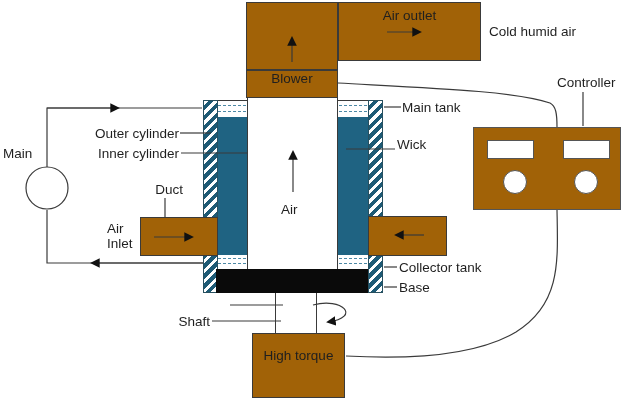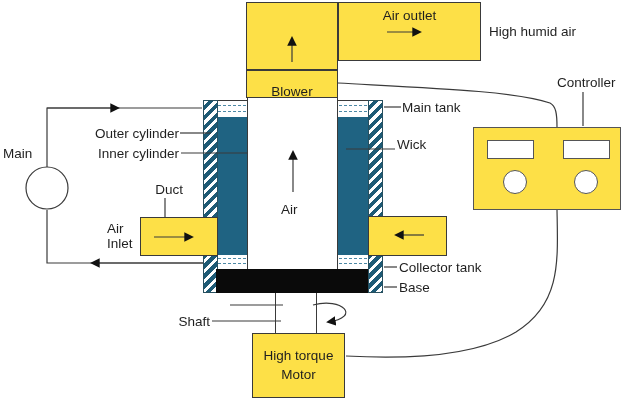--- a/index.html
+++ b/index.html
@@ -4,21 +4,21 @@
 <style>
   html,body{margin:0;padding:0;background:#fff;}
   .canvas{
     position:relative;width:626px;height:402px;background:#fff;
     font-family:"Liberation Sans",sans-serif;font-size:13.5px;color:#1f1f1f;
     overflow:hidden;
   }
   .abs{position:absolute;box-sizing:border-box;}
   .lbl{position:absolute;white-space:nowrap;line-height:15px;}
   .lbl.right{text-align:right;}
-  .box{position:absolute;box-sizing:border-box;background:#fde047;border:1.2px solid #3a3a3a;}
+  .box{position:absolute;box-sizing:border-box;background:#a16207;border:1.2px solid #3a3a3a;}
   
   .hatch{
     position:absolute;width:15px;box-sizing:border-box;
     border:1px solid #28505f;
     background:repeating-linear-gradient(135deg,#ffffff 0 3px,var(--hatch-stripe,#1d5a75) 3px 7px);
   }
   
   .wickfill{position:absolute;width:30px;background:var(--wick-fill,#1f6382);}
   
   .strip{position:absolute;width:30px;background:#fff;box-sizing:border-box;}
@@ -69,54 +69,53 @@
   <div class="hatch" style="left:368px;top:100px;height:193px;"></div>
 
   <div class="column"></div>
 
   <div class="basebar"></div>
 
   <div class="shaft"></div>
 
   <div class="box" style="left:246px;top:2px;width:92px;height:68px;"></div>
   <div class="box" style="left:246px;top:70px;width:92px;height:28px;">
-    <div class="ctr" style="padding-top:13px;">Blower</div>
+    <div class="ctr" style="padding-top:0;">Blower</div>
   </div>
 
   <div class="box" style="left:338px;top:2px;width:143px;height:59px;">
     <div class="ctr" style="padding-top:5px;">Air outlet</div>
   </div>
 
   <div class="box" style="left:140px;top:217px;width:78px;height:39px;"></div>
   <div class="box" style="left:368px;top:216px;width:79px;height:40px;"></div>
 
   <div class="box" style="left:473px;top:127px;width:148px;height:83px;border-color:#555;">
     <div class="display" style="left:13px;top:12px;"></div>
     <div class="display" style="left:89px;top:12px;"></div>
     <div class="knob" style="left:29px;top:42px;"></div>
     <div class="knob" style="left:100px;top:42px;"></div>
   </div>
 
   <div class="box" style="left:252px;top:333px;width:93px;height:65px;">
     <div class="ctr" style="padding-top:12px;line-height:19px;">
       <div>High torque</div>
-      <div>Motor</div>
     </div>
   </div>
 
   <div class="lbl" style="left:3px;top:146px;">Main</div>
   <div class="lbl right" style="right:447px;top:126px;text-align:right;">Outer cylinder</div>
   <div class="lbl right" style="right:447px;top:146px;">Inner cylinder</div>
   <div class="lbl right" style="right:443px;top:182px;">Duct</div>
   <div class="lbl" style="left:107px;top:221px;">
     <div>Air</div>
     <div>Inlet</div>
   </div>
   <div class="lbl" style="left:281px;top:202px;">Air</div>
-  <div class="lbl" style="left:489px;top:24px;">High humid air</div>
+  <div class="lbl" style="left:489px;top:24px;">Cold humid air</div>
   <div class="lbl" style="left:402px;top:100px;">Main tank</div>
   <div class="lbl" style="left:397px;top:137px;">Wick</div>
   <div class="lbl" style="left:399px;top:260px;">Collector tank</div>
   <div class="lbl" style="left:399px;top:280px;">Base</div>
   <div class="lbl" style="left:557px;top:75px;">Controller</div>
   <div class="lbl right" style="right:416px;top:314px;">Shaft</div>
 
   <svg class="overlay" viewBox="0 0 626 402">
     <defs>
       <marker id="arr" viewBox="0 0 10 10" refX="8" refY="5" markerWidth="8" markerHeight="8" orient="auto-start-reverse">

